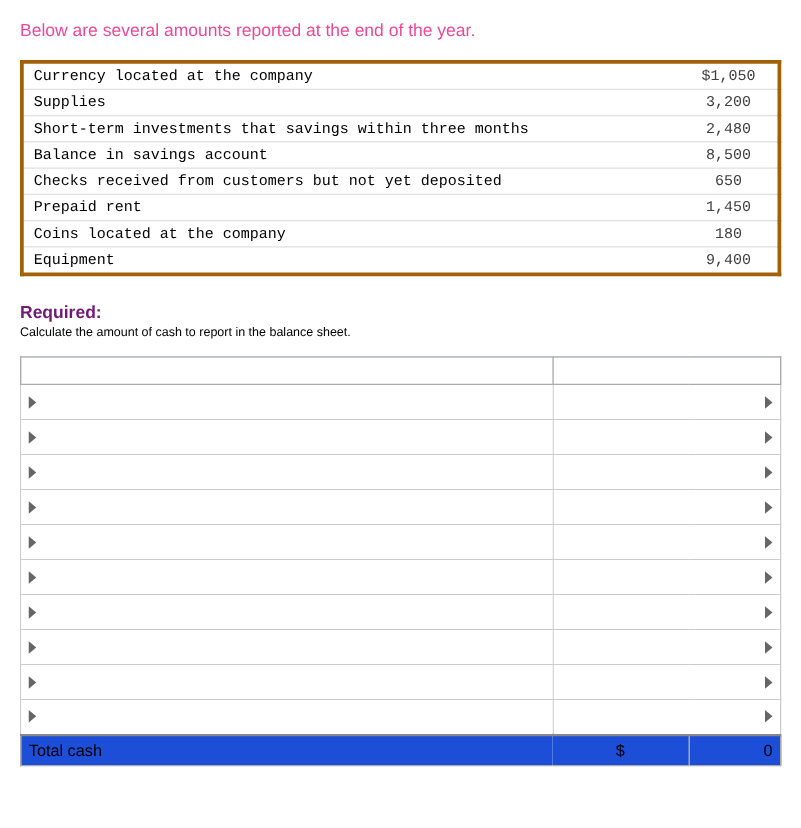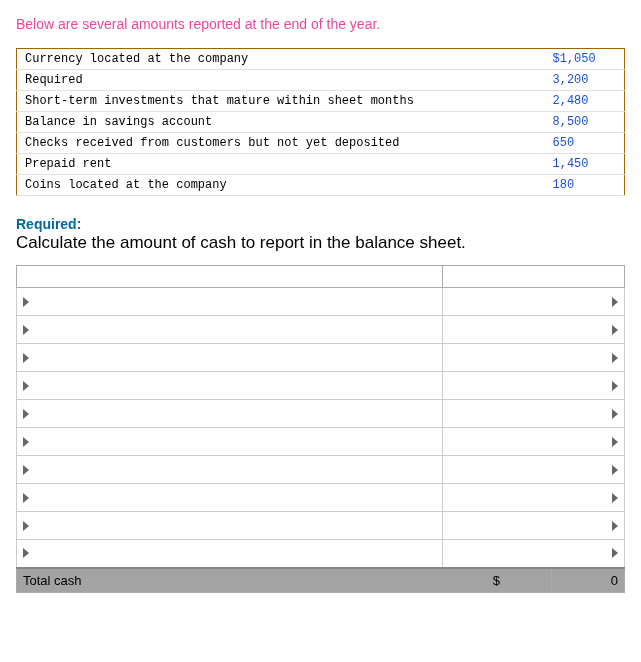--- a/index.html
+++ b/index.html
@@ -20,61 +20,61 @@
     .intro-text {
       margin-bottom: 16px;
       font-family: Arial, sans-serif;
       font-size: 14px;
       color: #ec4899;
     }
 
     .data-table {
       width: 100%;
       border-collapse: collapse;
-      border: 1px solid #a16207;
+      border: 3px solid #a16207;
       margin-bottom: 20px;
     }
 
     .data-table td {
       padding: 3px 8px;
       border: none;
       font-size: 12px;
       font-family: 'Courier New', Courier, monospace;
     }
 
     .data-table tr {
       border-bottom: 1px solid #e0e0e0;
     }
 
     .data-table td.label-cell {
       text-align: left;
       color: #000;
     }
 
     .data-table td.value-cell {
-      text-align: left;
-      color: #1d4ed8;
+      text-align: center;
+      color: #404040;
       white-space: nowrap;
       width: 80px;
     }
 
     .required-section {
       margin-bottom: 12px;
     }
 
     .required-label {
       font-family: Arial, sans-serif;
       font-size: 14px;
       font-weight: bold;
-      color: #0369a1;
+      color: #701a75;
     }
 
     .required-desc {
       font-family: Arial, sans-serif;
-      font-size: 17px;
+      font-size: 10px;
       color: #000;
     }
 
     .answer-table {
       width: 100%;
       border-collapse: collapse;
       border: 1px solid #aaa;
     }
 
     .answer-table thead tr {
@@ -100,21 +100,21 @@
       width: 70%;
       background: #fff;
     }
 
     .answer-table .input-col {
       width: 30%;
       background: #fff;
     }
 
     .answer-table .total-row {
-      background: #a3a3a3;
+      background: #1d4ed8;
       border-top: 2px solid #888;
     }
 
     .answer-table .total-row td {
       padding: 4px 6px;
       font-family: Arial, sans-serif;
       font-size: 13px;
     }
 
     .total-dollar {
@@ -153,42 +153,46 @@
 
 <p class="intro-text">Below are several amounts reported at the end of the year.</p>
 
 <table class="data-table">
   <tbody id="data-rows">
   <tr>
       <td class="label-cell">Currency located at the company</td>
       <td class="value-cell">$1,050</td>
     </tr>
       <tr>
-      <td class="label-cell">Required</td>
+      <td class="label-cell">Supplies</td>
       <td class="value-cell">3,200</td>
     </tr>
       <tr>
-      <td class="label-cell">Short-term investments that mature within sheet months</td>
+      <td class="label-cell">Short-term investments that savings within three months</td>
       <td class="value-cell">2,480</td>
     </tr>
       <tr>
       <td class="label-cell">Balance in savings account</td>
       <td class="value-cell">8,500</td>
     </tr>
       <tr>
       <td class="label-cell">Checks received from customers but not yet deposited</td>
       <td class="value-cell">650</td>
     </tr>
       <tr>
       <td class="label-cell">Prepaid rent</td>
       <td class="value-cell">1,450</td>
     </tr>
       <tr>
       <td class="label-cell">Coins located at the company</td>
       <td class="value-cell">180</td>
+    </tr>
+      <tr>
+      <td class="label-cell">Equipment</td>
+      <td class="value-cell">9,400</td>
     </tr>
     </tbody>
 </table>
 
 <div class="required-section">
   <span class="required-label">Required:</span><br>
   <span class="required-desc">Calculate the amount of cash to report in the balance sheet.</span>
 </div>
 
 <table class="answer-table">

